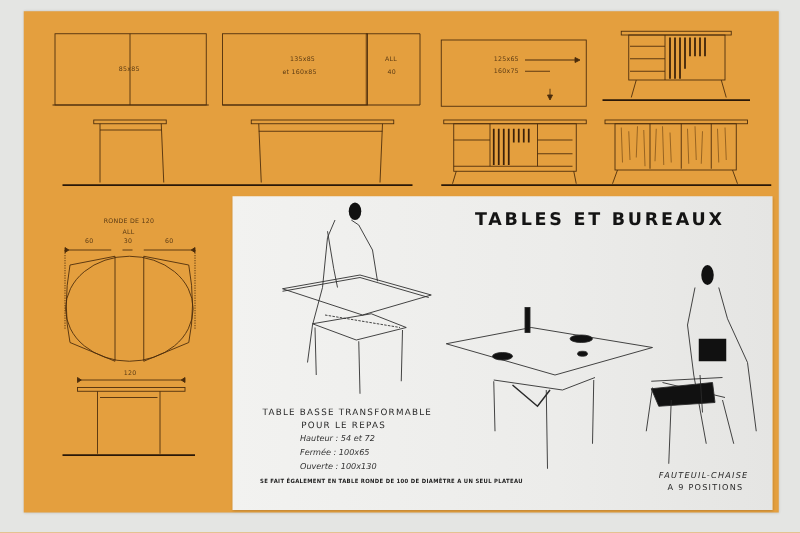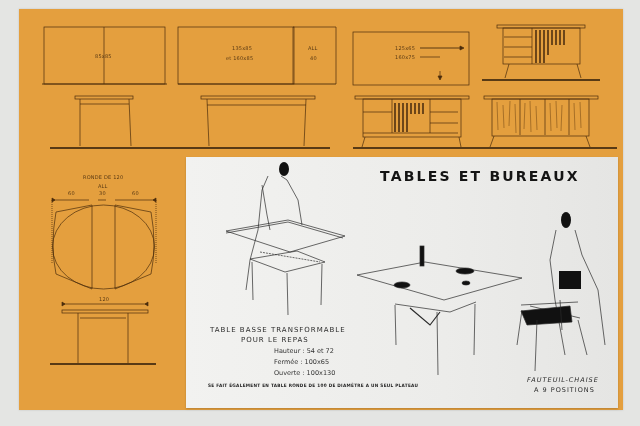--- a/index.html
+++ b/index.html
@@ -27,23 +27,22 @@
     .title {
       position: absolute; left: 332px; top: 168px;
       font-family: "DejaVu Sans", sans-serif; font-weight: bold;
       font-size: 14px; letter-spacing: 2.2px; color: #141414; white-space: nowrap; margin-left: 48px;
     }
     .caption {
       position: absolute; font-size: 7px; color: #2a2a2a; letter-spacing: 1px;
       white-space: nowrap; text-align: center;
     }
     .spec {
-      position: absolute; font-size: 6.5px; color: #333;
+      position: absolute; font-size: 6.5px; font-style: italic; color: #333;
       white-space: nowrap;
-      margin-left: 34px;
     }
     .footnote {
       position: absolute; left: 208px; top: 383px;
       font-size: 4.6px; font-weight: bold; color: #222; letter-spacing: 0.3px;
       white-space: nowrap; transform: scaleX(0.92); transform-origin: left;
     }
   </style>
 </head>
 <body>
 

